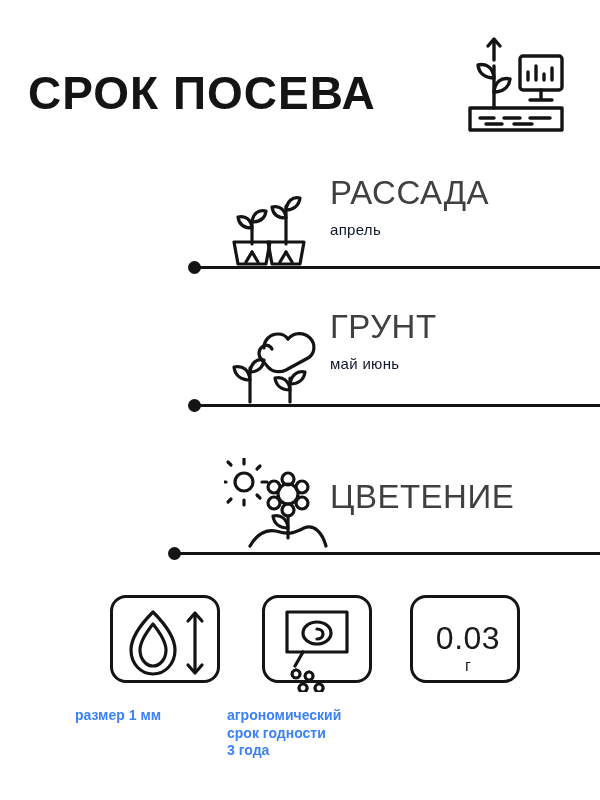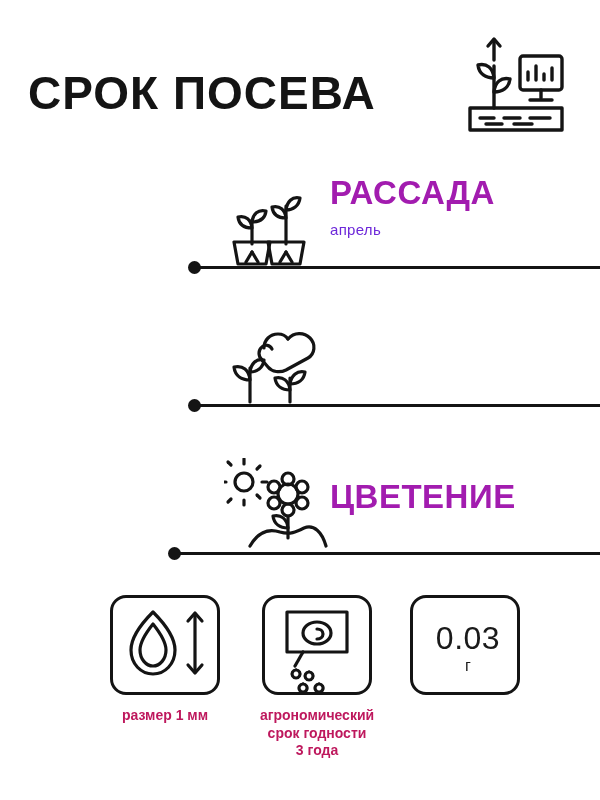--- a/index.html
+++ b/index.html
@@ -55,30 +55,30 @@
     position: absolute;
     left: 224px;
     top: 0;
   }
   .stage-text {
     position: absolute;
     left: 330px;
   }
   .stage-title {
     font-size: 33px;
-    font-weight: bold;
+    font-weight: normal;
     letter-spacing: 0.5px;
-    color: #a21caf;
+    color: #404040;
     line-height: 1;
     white-space: nowrap;
   }
   .stage-months {
     margin-top: 12px;
     font-size: 15px;
-    color: #6d28d9;
+    color: #0f172a;
     white-space: nowrap;
     letter-spacing: 0.3px;
   }
   .timeline {
     position: absolute;
     height: 3px;
     background: #141414;
   }
   .timeline-dot {
     position: absolute;
@@ -113,34 +113,34 @@
   .bottom {
     position: absolute;
     left: 0;
     top: 595px;
     width: 600px;
     height: 180px;
   }
   .info-box {
     position: absolute;
     width: 110px;
-    height: 100px;
+    height: 88px;
     border: 3px solid #141414;
     border-radius: 16px;
     box-sizing: border-box;
     text-align: right;
   }
   .info-caption {
     position: absolute;
     width: 180px;
-    text-align: center;
+    text-align: left;
     font-size: 14px;
     font-weight: bold;
     line-height: 1.25;
-    color: #be185d;
+    color: #3b82f6;
   }
   .box-1 { left: 110px; top: 0; }
   .cap-1 { left: 75px; top: 112px; }
   .box-2 { left: 262px; top: 0; }
   .cap-2 { left: 227px; top: 112px; }
   .box-3 { left: 410px; top: 0; }
   .cap-3 { left: 375px; top: 112px; }
 
   .seed-amount {
     position: absolute;
@@ -238,20 +238,24 @@
         <path d="M64 21 C70 14 80 14 86 20 C92 26 91 36 84 40 L62 52 C56 55 48 54 44 49 L38 42"></path>
         <path d="M38 42 C34 38 34 32 38 29 C41 26 46 27 48 31"></path>
 
         <path d="M26 84 V50"></path>
         <path d="M26 62 C18 62 11 58 10 49 C19 47 25 52 26 62 Z"></path>
         <path d="M26 54 C33 54 39 50 40 42 C32 40 27 46 26 54 Z"></path>
         <path d="M66 84 V60"></path>
         <path d="M66 72 C58 72 52 68 51 60 C59 58 65 63 66 72 Z"></path>
         <path d="M66 66 C74 66 80 62 81 54 C73 52 67 58 66 66 Z"></path>
       </svg>
+    </div>
+    <div class="stage-text">
+      <div class="stage-title">ГРУНТ</div>
+      <div class="stage-months">май  июнь</div>
     </div>
     <div class="timeline"></div>
     <div class="timeline-dot"></div>
   </div>
 
   <div class="stage stage-3">
     <div class="stage-icon">
       <svg width="110" height="96" viewBox="0 0 110 96" fill="none" stroke="#141414" stroke-width="3.2" stroke-linecap="round" stroke-linejoin="round">
 
         <circle cx="20" cy="24" r="9"></circle>

